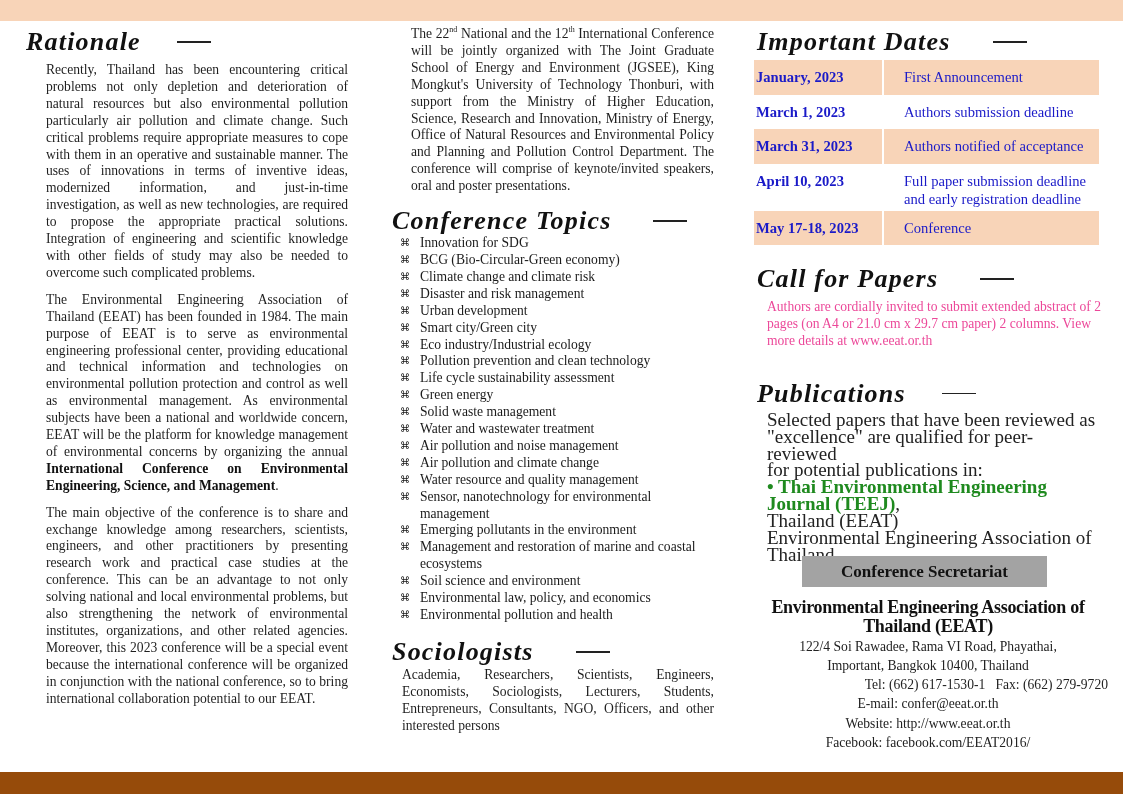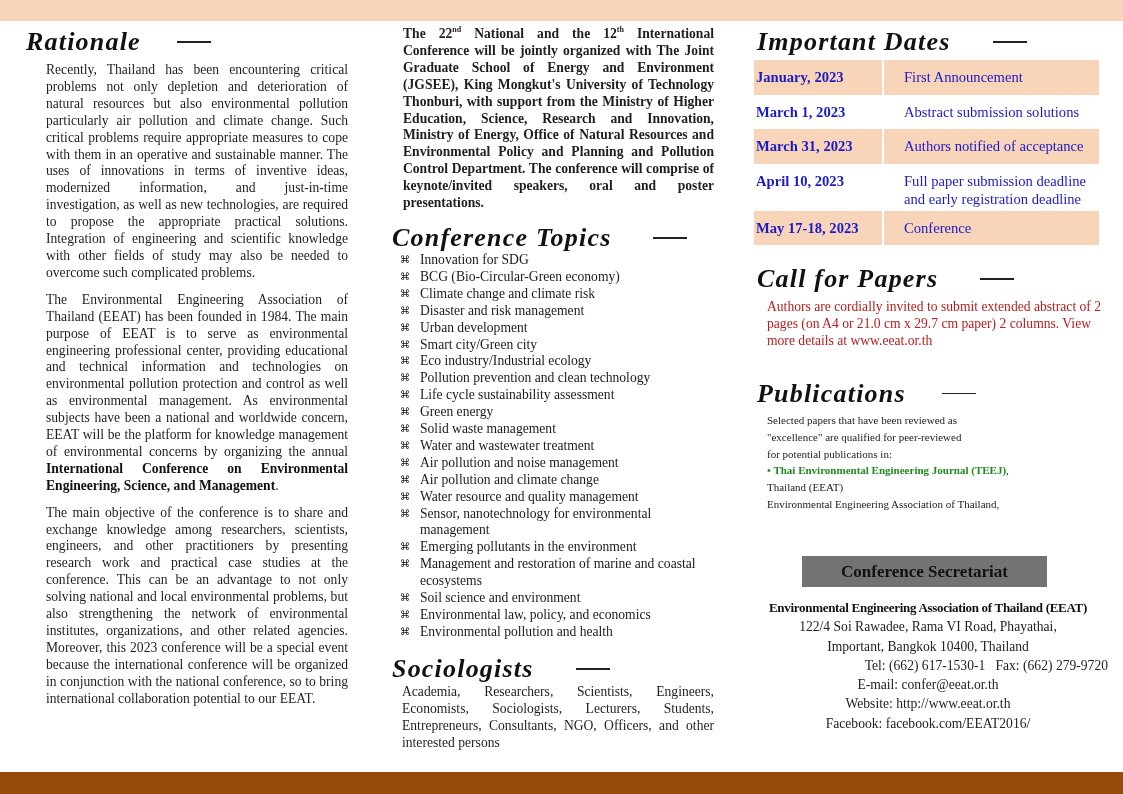--- a/index.html
+++ b/index.html
@@ -27,50 +27,50 @@
     .heading .rule.gap { margin-left: 10px; }
 
     .para {
       font-size: 13.6px; line-height: 16.9px; text-align: justify; margin: 0;
       color: #1e1e1e;
     }
     .col-left .para { margin-left: 20px; }
     .col-left .para + .para { margin-top: 10px; }
     .para b { font-weight: bold; color: #111; }
 
-    .intro { margin-left: 11px; margin-top: 2px; font-weight: bold; }
+    .intro { margin-left: 19px; margin-top: 2px; }
     sup { font-size: 8px; line-height: 0; vertical-align: 6px; }
 
     .topics { list-style: none; margin: 0 0 0 8px; padding: 0; }
     .topics li { display: flex; font-size: 13.6px; line-height: 16.9px; }
     .topics .bullet { width: 20px; flex: 0 0 20px; font-size: 10px; line-height: 16.9px; color: #111; }
     .topics .txt { flex: 1; }
 
     .participants { margin-left: 10px; margin-top: 1px; }
 
     .dates { margin-top: 4px; width: 345px; border-collapse: separate; border-spacing: 0; }
     .dates tr { height: 34.5px; }
     .dates tr.shaded td { background: #f8d4b8; }
     .dates td { font-size: 14.6px; line-height: 18px; color: #1a1ac8; vertical-align: middle; padding: 0 0 0 2px; }
     .dates td.d { font-weight: bold; width: 126px; border-right: 2px solid #fff; }
     .dates td.e { padding-left: 20px; }
     .dates tr.tall td { vertical-align: top; padding-top: 8px; }
     .dates tr.tall { height: 35px; }
 
-    .cfp-text { margin: 6px 0 0 10px; font-size: 13.6px; line-height: 16.9px; color: #b91c1c; }
-    .pub-text { margin: 4px 0 0 10px; font-size: 11px; line-height: 16.9px; color: #222; }
+    .cfp-text { margin: 6px 0 0 10px; font-size: 13.6px; line-height: 16.9px; color: #ec4899; }
+    .pub-text { margin: 4px 0 0 10px; font-size: 19px; line-height: 16.9px; color: #222; }
     .teej { color: #1f8a1f; font-weight: bold; }
 
     .secretariat-box {
       position: absolute; left: 802px; top: 556px; width: 245px; height: 31px;
-      background: #737373; display: flex; align-items: center; justify-content: center;
+      background: #a3a3a3; display: flex; align-items: center; justify-content: center;
       font-weight: bold; font-size: 17px; color: #111;
     }
     .contact { position: absolute; left: 748px; top: 598px; width: 360px; text-align: center; font-size: 13.6px; line-height: 19.3px; color: #222; }
-    .contact .org { font-weight: bold; font-size: 13px; letter-spacing: -0.3px; color: #111; }
+    .contact .org { font-weight: bold; font-size: 18px; letter-spacing: -0.3px; color: #111; }
   </style>
 </head>
 <body>
 
 <div class="top-band"></div>
 
 <div class="col col-left">
   <h2 class="heading">
     <span>Rationale</span>
     <span class="rule"></span>
@@ -187,21 +187,21 @@
     <span class="rule gap"></span>
   </h2>
   <table class="dates" style="margin-left:-3px;">
     <tbody>
       <tr class="shaded">
         <td class="d">January, 2023</td>
         <td class="e">First Announcement</td>
       </tr>
       <tr>
         <td class="d">March 1, 2023</td>
-        <td class="e">Abstract submission solutions</td>
+        <td class="e">Authors submission deadline</td>
       </tr>
       <tr class="shaded">
         <td class="d">March 31, 2023</td>
         <td class="e">Authors notified of acceptance</td>
       </tr>
       <tr class="tall" style="height:47px;">
         <td class="d">April 10, 2023</td>
         <td class="e">Full paper submission deadline and early registration deadline</td>
       </tr>
       <tr class="shaded">

